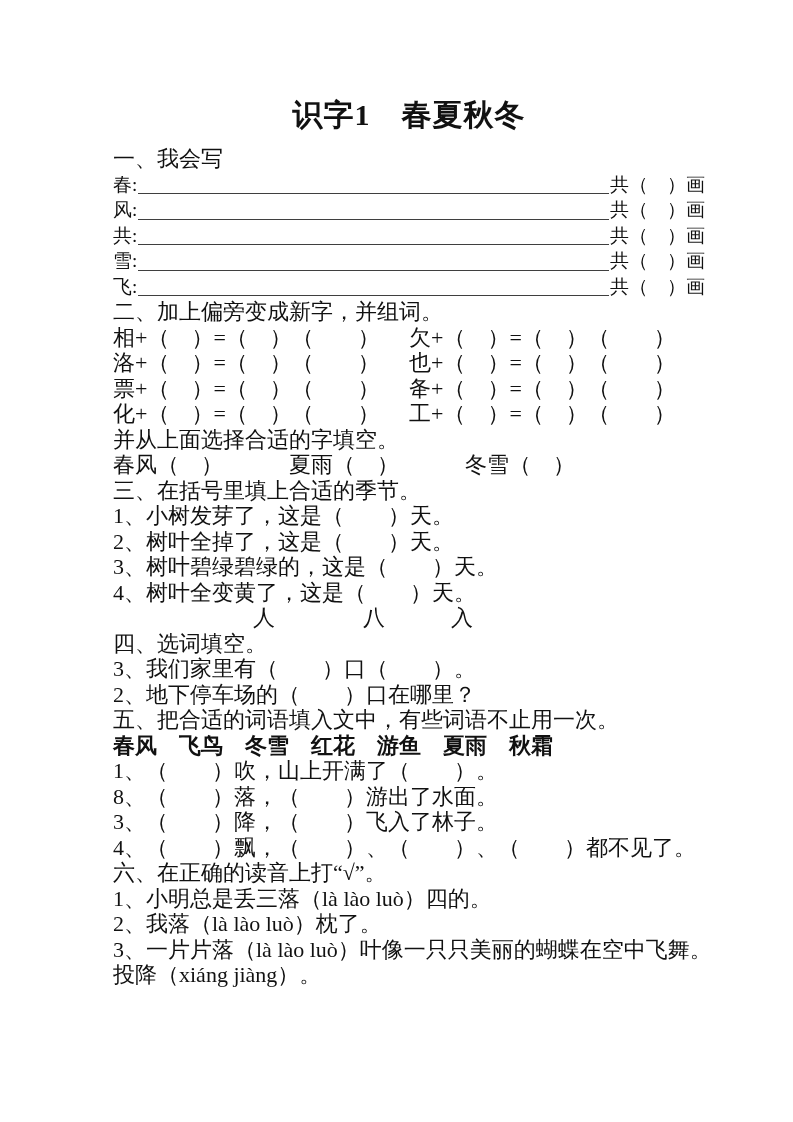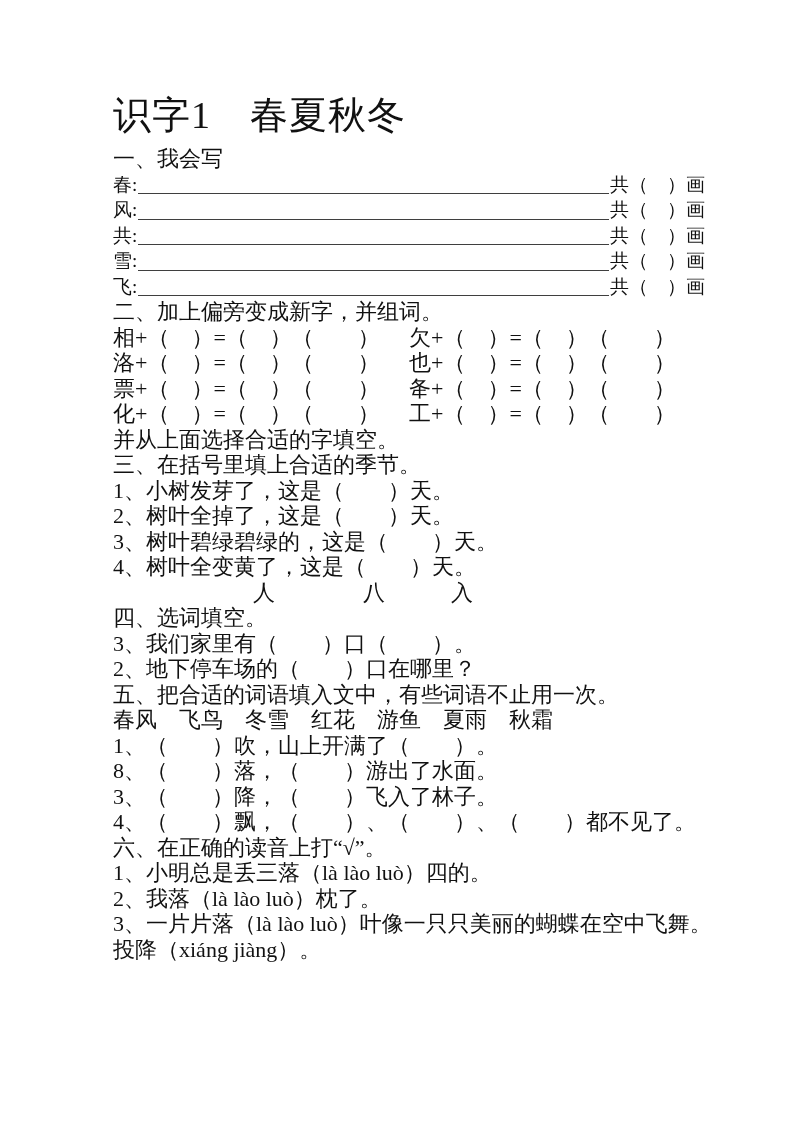--- a/index.html
+++ b/index.html
@@ -3,40 +3,40 @@
 <meta charset="utf-8">
 <style>
   html,body{margin:0;padding:0;background:#888;}
   .page{
     width:793px;height:1122px;background:#ffffff;margin:0 auto;
     font-family:"Liberation Serif","DejaVu Serif",serif;
     color:#111;overflow:hidden;box-sizing:border-box;
   }
   .content{padding:94px 88px 0 113px;box-sizing:border-box;}
   h1.title{
-    font-size:38px;font-weight:normal;text-align:left;
+    font-size:30px;font-weight:bold;text-align:center;
     margin:0 0 10px 0;line-height:42px;height:42px;
     letter-spacing:1px;white-space:pre;
   }
   .line{
     font-size:22px;line-height:25.5px;height:25.5px;
     white-space:pre;overflow:visible;
   }
   .cols{display:flex;}
   .cols .col-left{width:50%;display:inline-block;}
   .cols .col-right{display:inline-block;}
   .wline{display:flex;align-items:flex-end;height:25.5px;}
   .wline .wlabel,.wline .wtail{
     font-size:19px;line-height:25.5px;white-space:pre;
   }
   .underline{
     flex:1;border-bottom:1px solid #3f3f3f;margin:0 1px 3px 1px;height:0;
   }
   .indent-options{padding-left:140px;}
-  .bold{font-weight:normal;}
+  .bold{font-weight:bold;}
 </style>
 </head>
 <body>
 
 <div class="page">
   <div class="content">
 
     <h1 class="title">识字1　春夏秋冬</h1>
 
     <div class="line">一、我会写</div>
@@ -78,20 +78,21 @@
     </div>
     <div class="line cols">
       <span class="col-left">票+（　）=（　）（　　）</span>
       <span class="col-right">夅+（　）=（　）（　　）</span>
     </div>
     <div class="line cols">
       <span class="col-left">化+（　）=（　）（　　）</span>
       <span class="col-right">工+（　）=（　）（　　）</span>
     </div>
     <div class="line">并从上面选择合适的字填空。</div>
+    <div class="line">春风（　）　　　夏雨（　）　　　冬雪（　）</div>
 
     <div class="line">三、在括号里填上合适的季节。</div>
     <div class="line">1、小树发芽了，这是（　　）天。</div>
     <div class="line">2、树叶全掉了，这是（　　）天。</div>
     <div class="line">3、树叶碧绿碧绿的，这是（　　）天。</div>
     <div class="line">4、树叶全变黄了，这是（　　）天。</div>
 
     <div class="line indent-options">人　　　　八　　　入</div>
     <div class="line">四、选词填空。</div>
     <div class="line">3、我们家里有（　　）口（　　）。</div>

